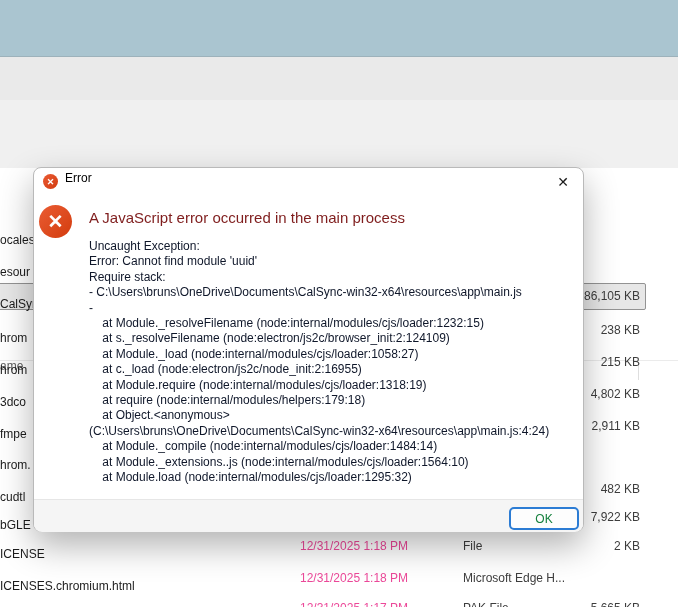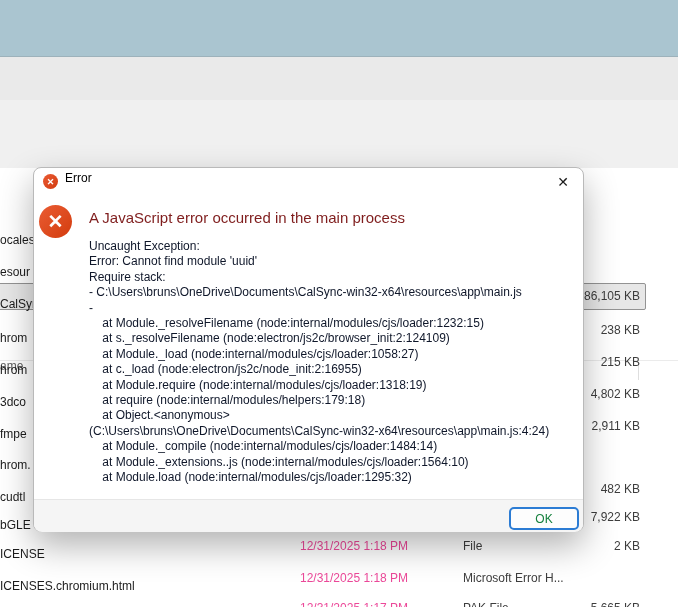--- a/index.html
+++ b/index.html
@@ -165,21 +165,21 @@
         </div>
         <div class="file-row" style="top: 363px; padding-left: 16px;">
           <span class="f-name">ICENSE</span>
           <span class="f-date">12/31/2025 1:18 PM</span>
           <span class="f-type">File</span>
           <span class="f-size">2 KB</span>
         </div>
         <div class="file-row" style="top: 395px;">
           <span class="f-name">ICENSES.chromium.html</span>
           <span class="f-date">12/31/2025 1:18 PM</span>
-          <span class="f-type">Microsoft Error H...</span>
+          <span class="f-type">Microsoft Edge H...</span>
         </div>
         <div class="file-row" style="top: 425px;">
           <span class="f-name">esources.pak</span>
           <span class="f-date">12/31/2025 1:17 PM</span>
           <span class="f-type">PAK File</span>
           <span class="f-size">5,665 KB</span>
         </div>
       </div>
   </div>
 

